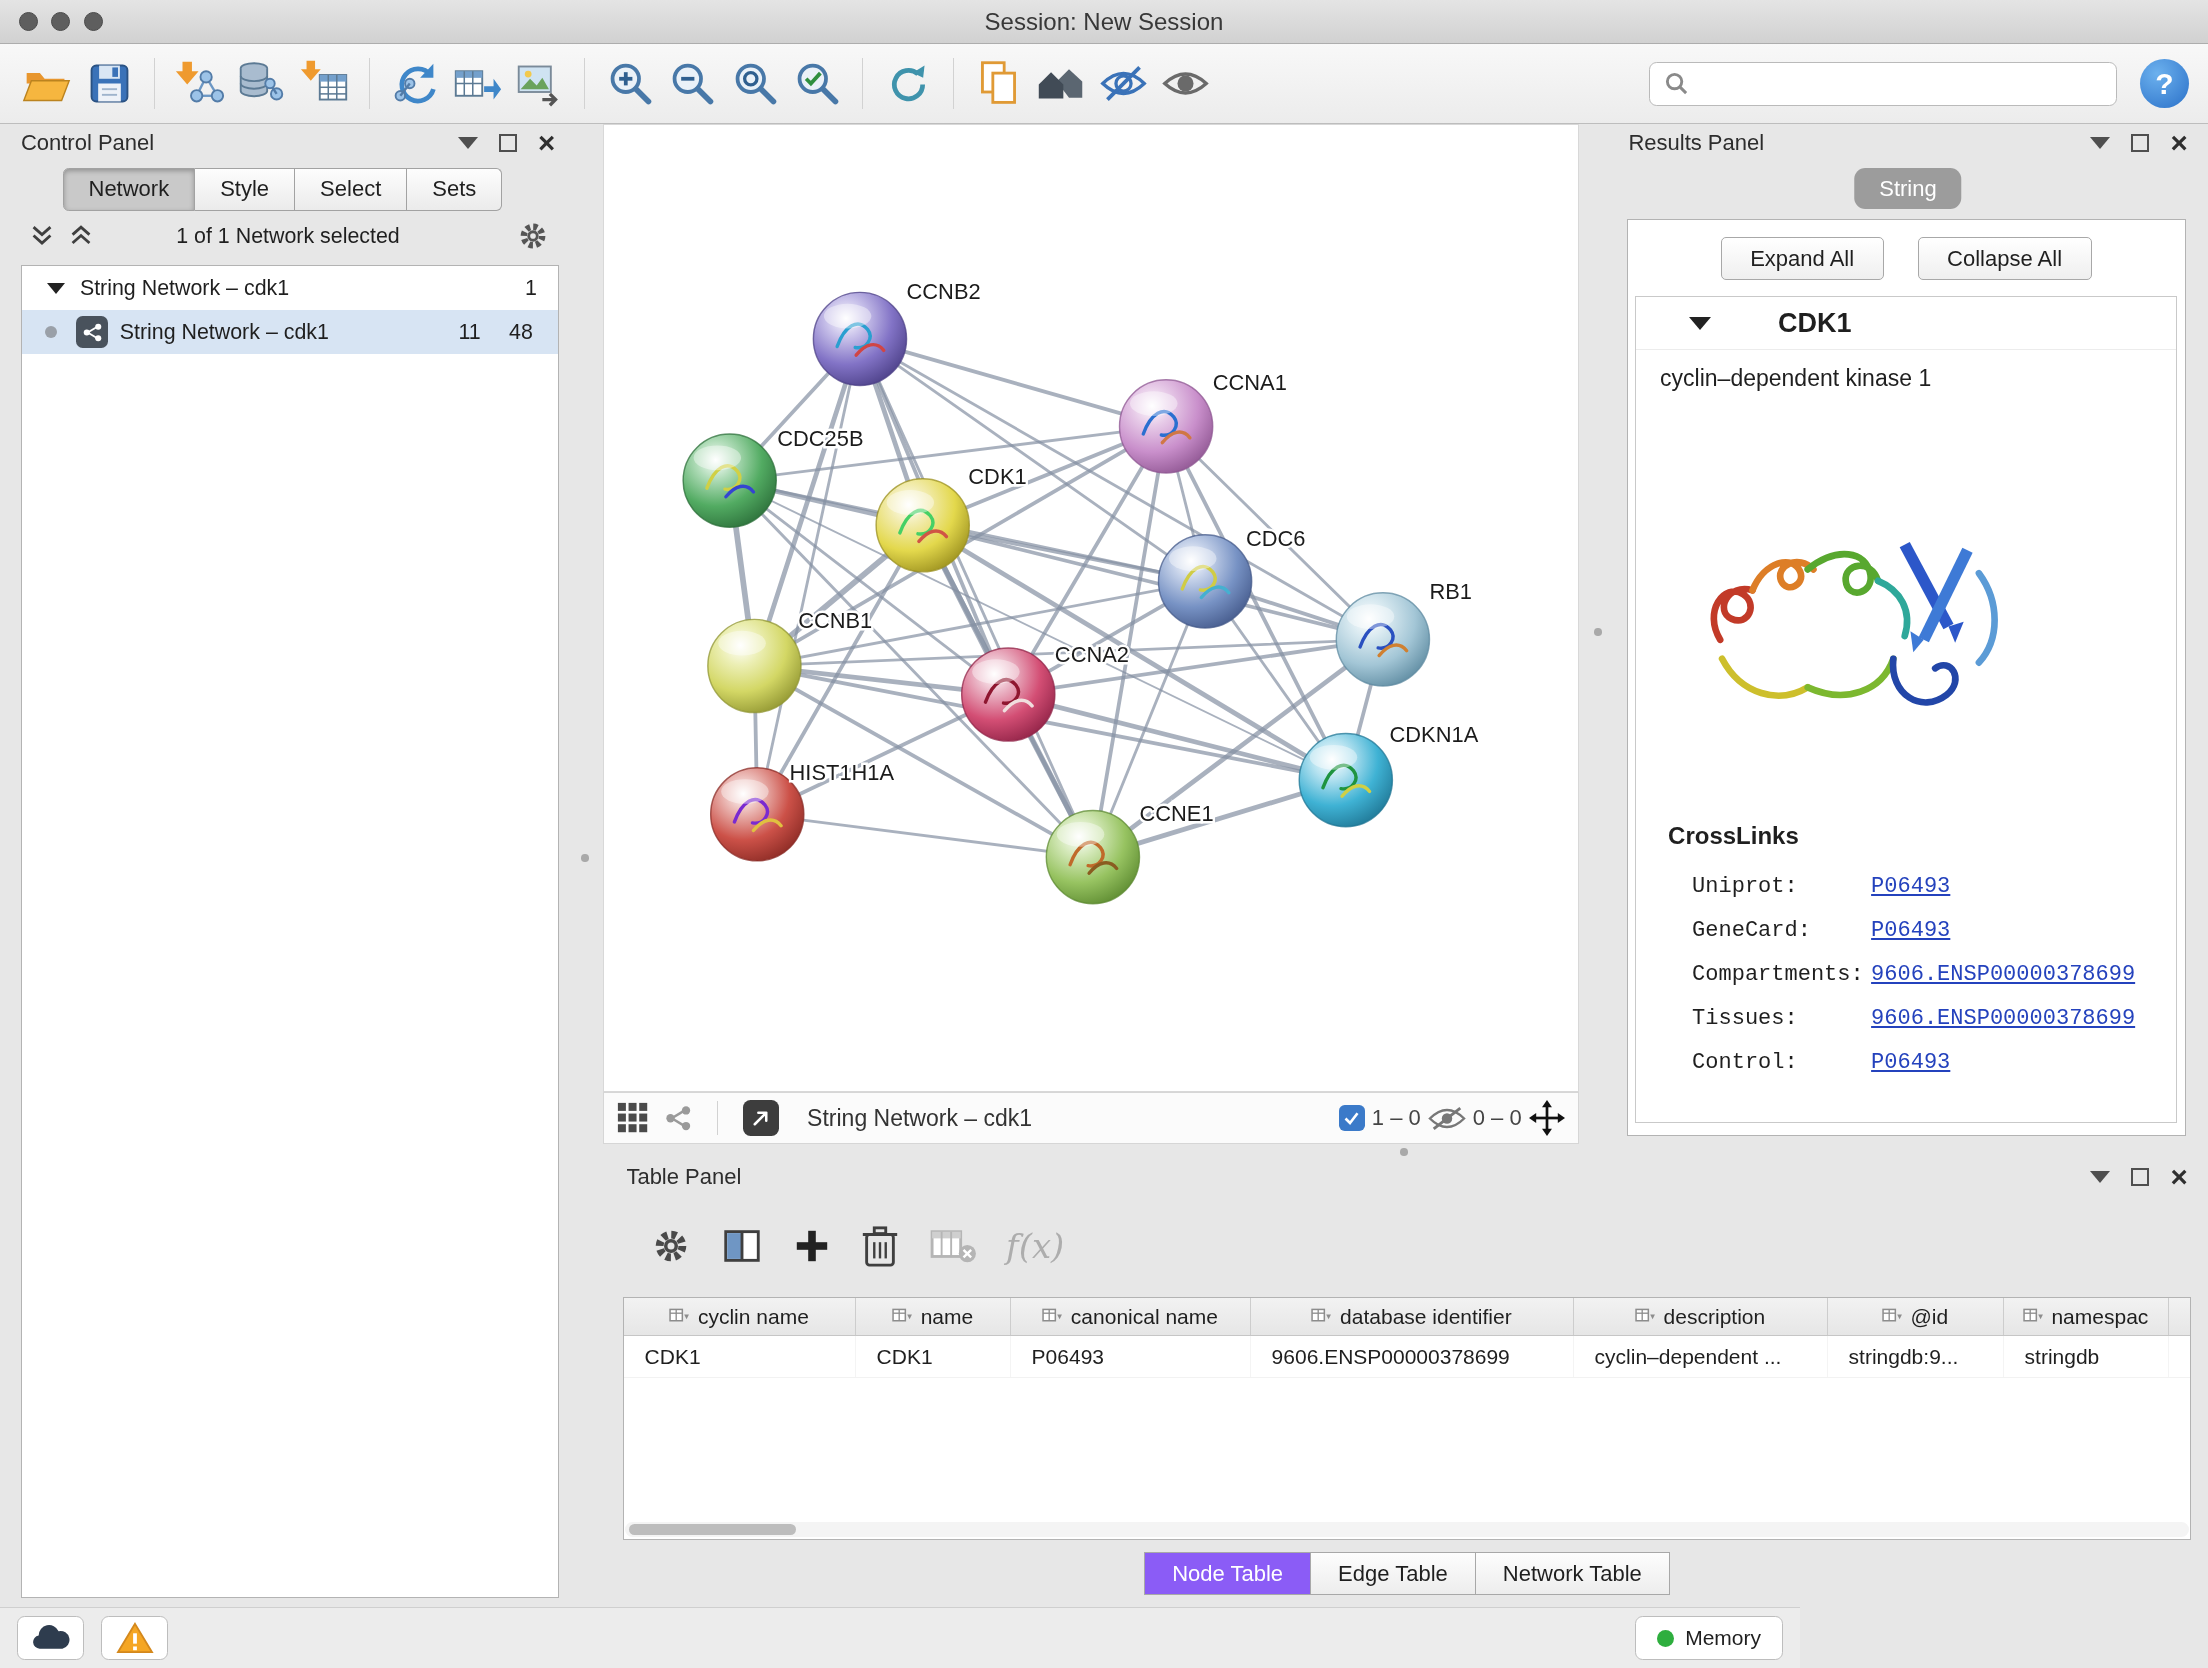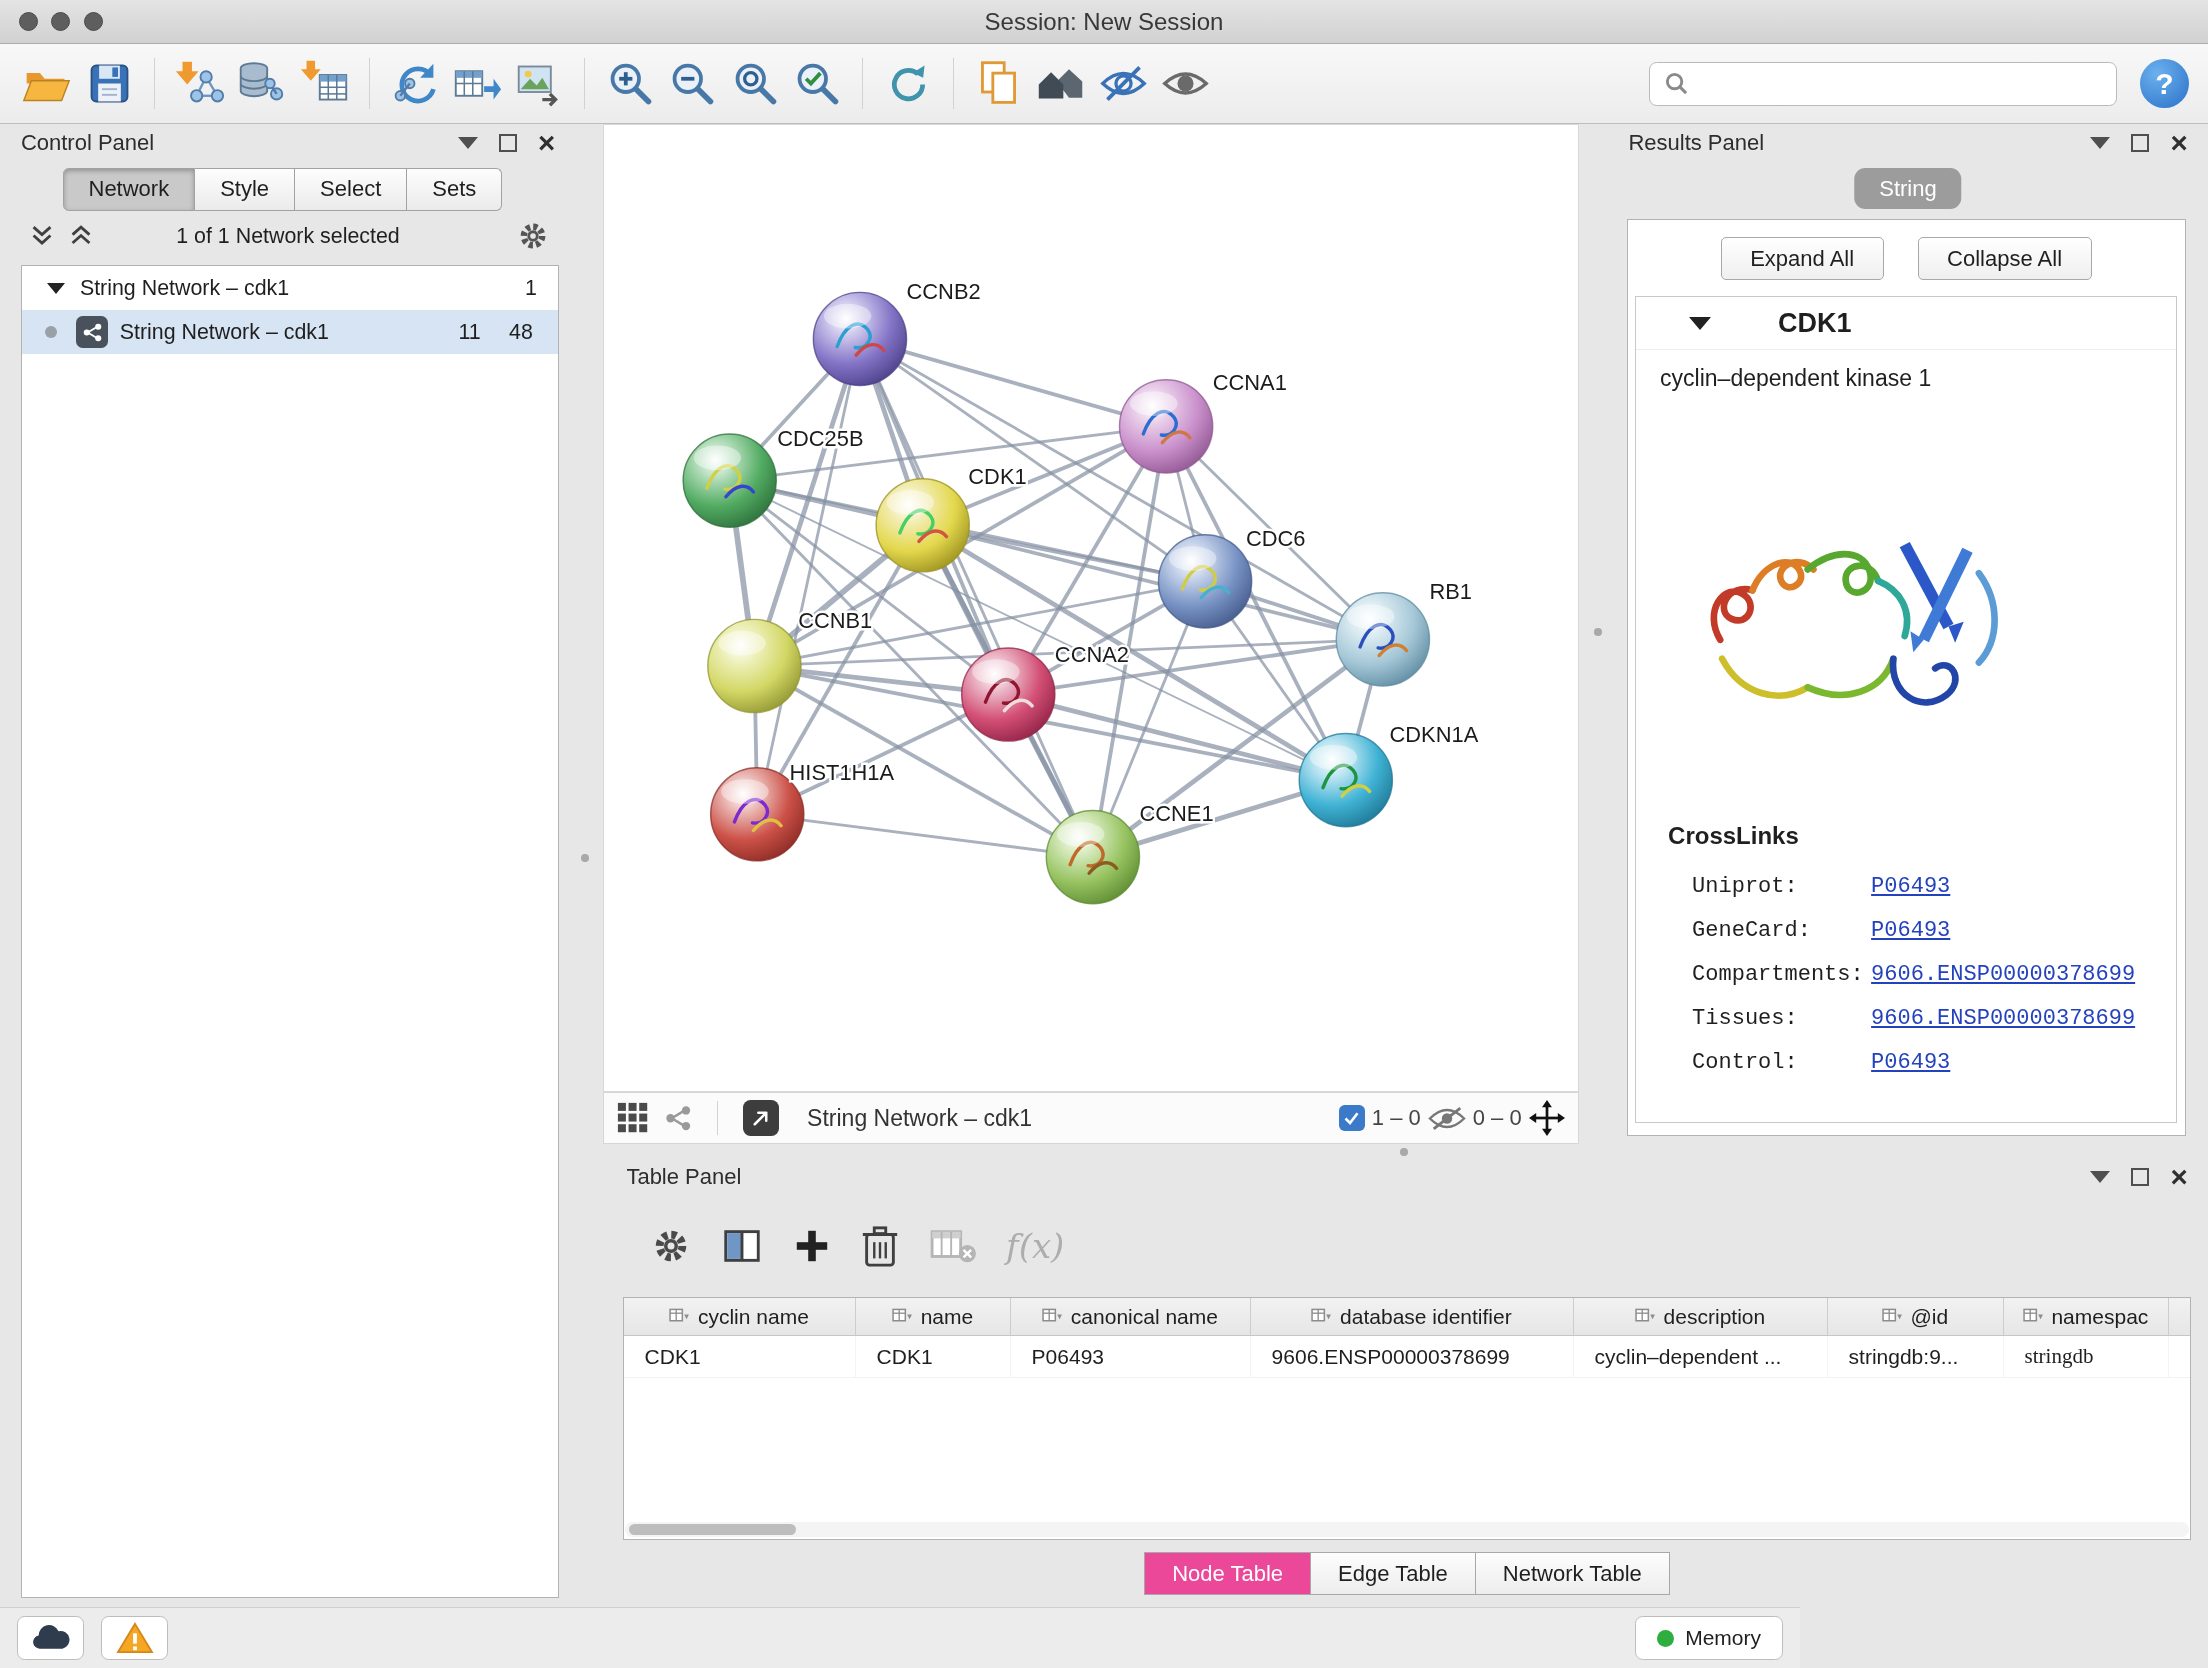--- a/index.html
+++ b/index.html
@@ -72,21 +72,21 @@
   .tp-box{position:absolute;left:7.6px;right:7.6px;top:139px;bottom:59px;background:#fff;border:1px solid #b3b3b3;overflow:hidden;}
   .thead{display:flex;background:linear-gradient(#f2f2f2,#e6e6e6);border-bottom:1px solid #c6c6c6;height:38px;}
   .th{display:flex;align-items:center;justify-content:center;gap:7.6px;font-size:21px;border-right:1px solid #cdcdcd;height:100%;flex:0 0 auto;overflow:hidden;white-space:nowrap;}
   .trow{display:flex;height:42px;border-bottom:1px solid #f2f2f2;}
   .td{display:flex;align-items:center;font-size:21px;padding-left:21px;border-right:1px solid #f4f4f4;flex:0 0 auto;overflow:hidden;white-space:nowrap;}
   .hscroll{position:absolute;left:1.9px;right:1.9px;bottom:1.9px;height:15px;background:#f4f4f4;border-radius:7.6px;}
   .hthumb{position:absolute;left:3.8px;top:1.9px;width:167px;height:11.4px;background:#bdbdbd;border-radius:5.7px;}
   .tp-tabs{position:absolute;left:0;right:0;bottom:3.8px;display:flex;justify-content:center;}
   .tp-tab{font-size:22px;padding:7.6px 27px;border:1px solid #a8a8a8;border-left-width:0;background:linear-gradient(#fdfdfd,#ededed);}
   .tp-tab:first-child{border-left-width:1px;}
-  .tp-tab.active{background:#ec4899;color:#fff;}
+  .tp-tab.active{background:#8b5cf6;color:#fff;}
   
   .statusbar{position:absolute;left:0;top:1607px;width:1800px;height:61px;background:#ececec;border-top:1px solid #cfcfcf;display:flex;align-items:center;padding:0 17px;gap:17px;}
   .sb-btn{width:67px;height:44px;border:1px solid #bdbdbd;border-radius:7.6px;background:#fff;display:flex;align-items:center;justify-content:center;}
   .memory{margin-left:auto;height:44px;border:1px solid #bdbdbd;border-radius:7.6px;background:#fff;display:flex;align-items:center;gap:11.4px;padding:0 21px;font-size:21px;}
   .memdot{width:17px;height:17px;border-radius:50%;background:#2eae3e;}
   .split-dot{position:absolute;width:7.6px;height:7.6px;border-radius:50%;background:#a9a9a9;z-index:4;}
   #net-svg text{font-family:"Liberation Sans",sans-serif;}
 </style>
 </head>
 <body>
@@ -780,21 +780,21 @@
         </div>
       </div>
     <div id="tbody">
         <div class="trow">
           <div class="td" style="width: 232px;">CDK1</div>
           <div class="td" style="width: 155px;">CDK1</div>
           <div class="td" style="width: 240px;">P06493</div>
           <div class="td" style="width: 323px;">9606.ENSP00000378699</div>
           <div class="td" style="width: 254px;">cyclin–dependent ...</div>
           <div class="td" style="width: 176px;">stringdb:9...</div>
-          <div class="td" style="width: 165px; font-family: Liberation Serif, serif;">stringdb</div>
+          <div class="td" style="width: 165px;">stringdb</div>
         </div>
       </div>
     <div class="hscroll">
         <span class="hthumb"></span>
       </div>
   </div>
   <div class="tp-tabs" id="tp-tabs">
       <div class="tp-tab active">Node Table</div>
       <div class="tp-tab">Edge Table</div>
       <div class="tp-tab">Network Table</div>

